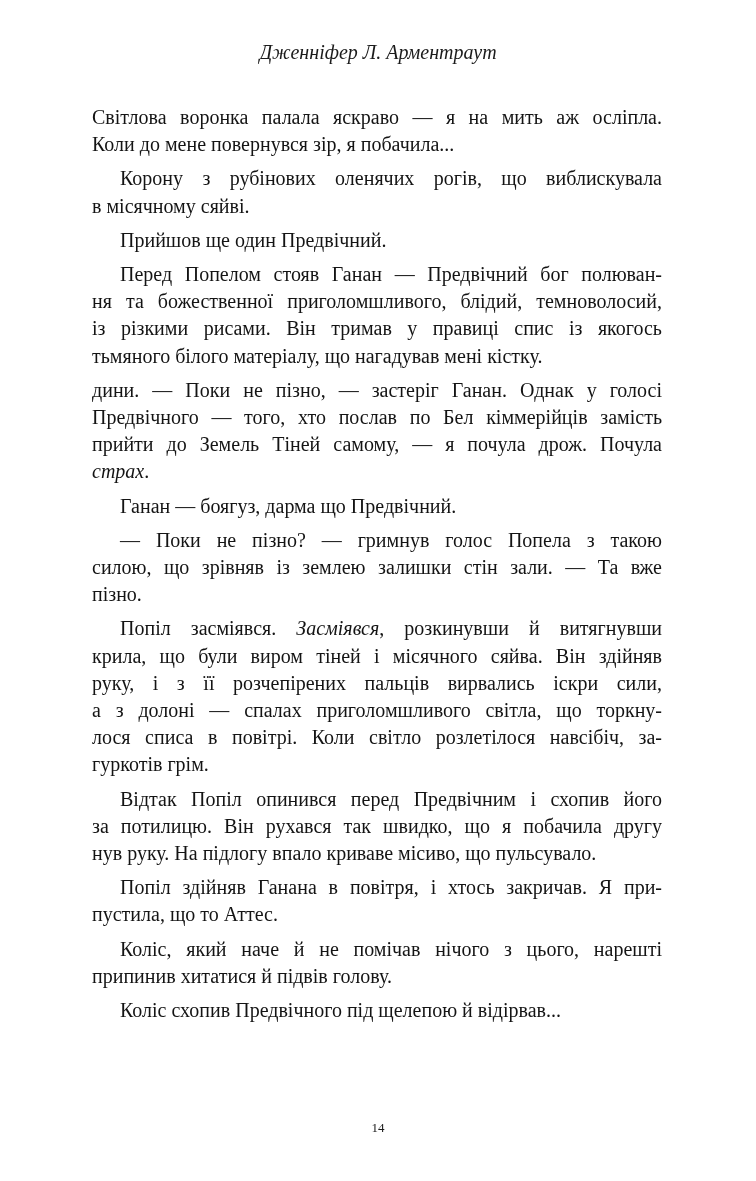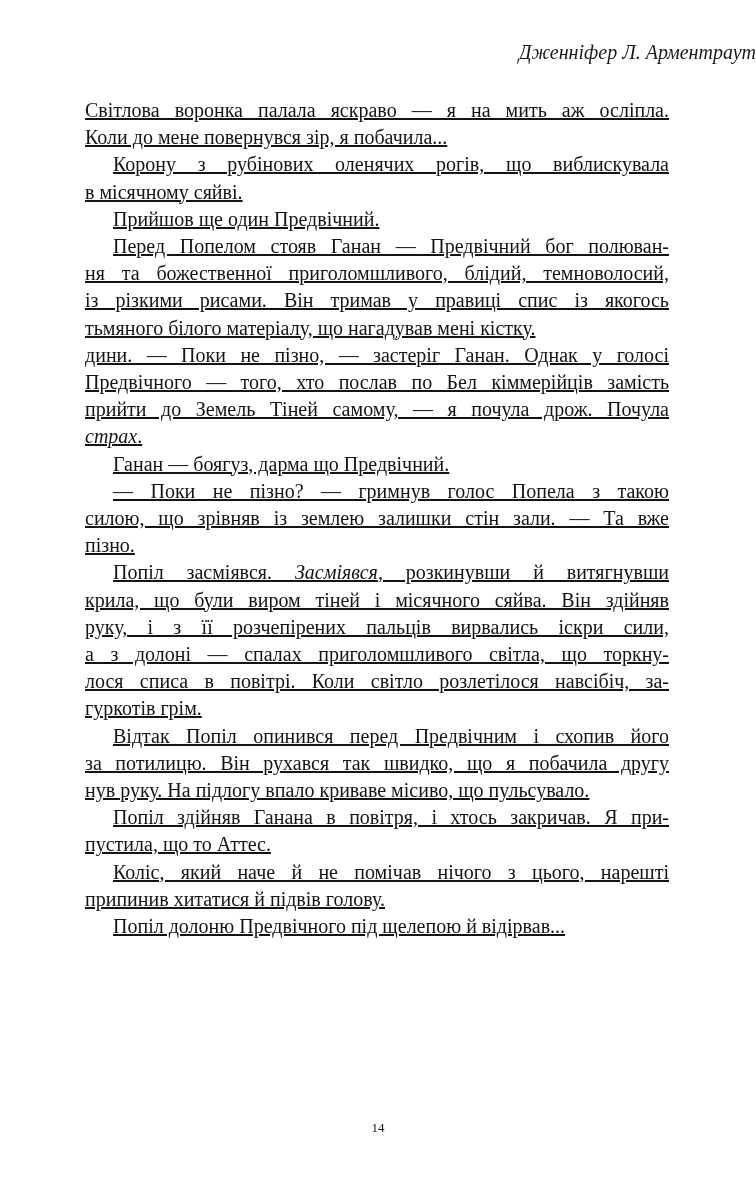--- a/index.html
+++ b/index.html
@@ -14,39 +14,38 @@
     background: #ffffff;
     overflow: hidden;
     font-family: "Liberation Serif", "DejaVu Serif", serif;
     color: #151515;
   }
   .running-header {
     position: absolute;
     top: 40px;
     left: 0;
     width: 100%;
-    text-align: right;
+    text-align: center;
     font-style: italic;
     font-size: 20px;
     line-height: 24px;
     color: #1b1b1b;
   }
   .body-text {
     position: absolute;
     top: 97px;
     left: 85px;
     width: 584px;
     font-size: 20px;
     line-height: 27.2px;
     color: #141414;
   }
   .para {
-    margin: 0;
+    margin: 7px;
     padding: 0;
-    text-decoration: underline;
   }
   .line {
     text-align: justify;
     text-align-last: justify;
     white-space: normal;
     word-spacing: normal;
   }
   .line.last {
     text-align: left;
     text-align-last: left;
@@ -122,18 +121,18 @@
       </div>
       <div class="para">
         <div class="line indent"><span>Попіл здійняв Ганана в повітря, і хтось закричав. Я при-</span></div>
         <div class="line last"><span>пустила, що то Аттес.</span></div>
       </div>
       <div class="para">
         <div class="line indent"><span>Коліс, який наче й не помічав нічого з цього, нарешті</span></div>
         <div class="line last"><span>припинив хитатися й підвів голову.</span></div>
       </div>
       <div class="para">
-        <div class="line last indent"><span>Попіл долоню Предвічного під щелепою й відірвав...</span></div>
+        <div class="line last indent"><span>Коліс схопив Предвічного під щелепою й відірвав...</span></div>
       </div>
     </div>
 
   <div class="page-number">14</div>
 </div>
 
 </body></html>

